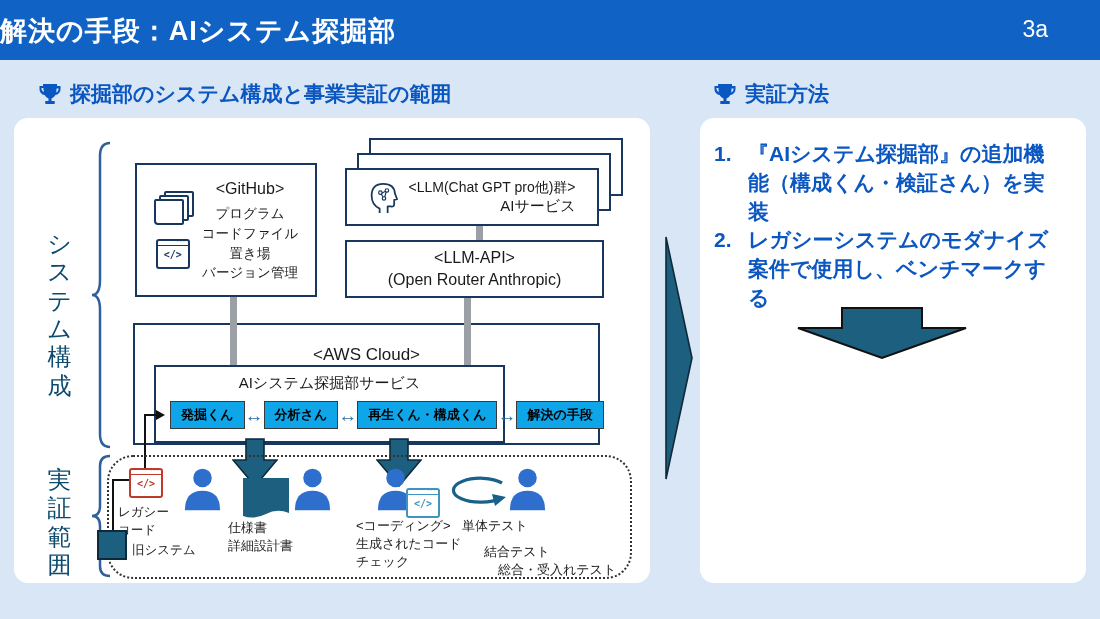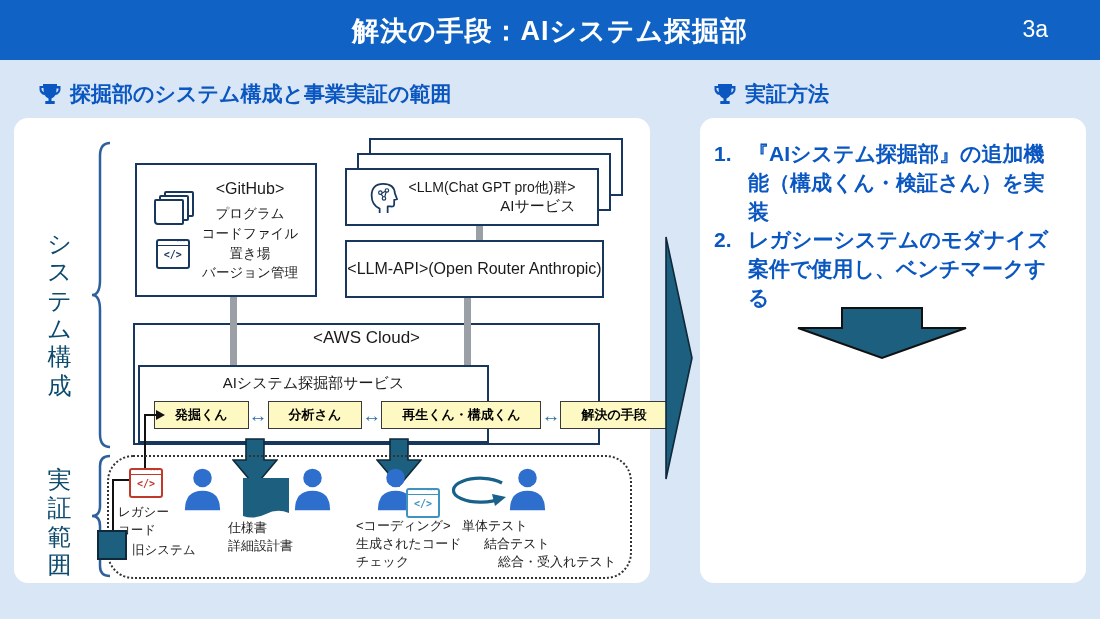--- a/index.html
+++ b/index.html
@@ -1,20 +1,20 @@
 <!DOCTYPE html>
 <html><head>
 <meta charset="utf-8">
 <style>
   html,body{margin:0;padding:0;}
   #page{position:relative;width:1100px;height:619px;background:#d9e6f5;overflow:hidden;
         font-family:"Liberation Sans","DejaVu Sans",sans-serif;}
   
   #header{position:absolute;left:0;top:0;width:1100px;height:60px;background:#1063c5;}
-  #header .title{position:absolute;left:0;right:0;top:13px;text-align:center;color:#fff;
+  #header .title{position:absolute;left:0;right:0;top:13px;text-align:left;color:#fff;
         font-size:27px;font-weight:600;letter-spacing:1px;}
   #header .pagenum{position:absolute;right:52px;top:16px;color:#fff;font-size:23px;}
   
   .sec-head{position:absolute;display:flex;align-items:center;gap:8px;color:#0b57c2;
         font-size:21px;font-weight:bold;}
   #sec-left{left:38px;top:80px;}
   #sec-right{left:713px;top:80px;}
   
   .panel{position:absolute;background:#fff;border-radius:14px;}
   #panel-left{left:14px;top:118px;width:636px;height:465px;}
@@ -45,45 +45,45 @@
         font-family:"DejaVu Sans Mono",monospace;font-size:10px;font-weight:bold;color:var(--c);}
   .gh-text{text-align:center;font-size:13.5px;line-height:1.45;}
   .gh-text .t1{font-size:16px;margin-bottom:4px;}
   
   .llm-back{position:absolute;width:254px;height:58px;}
   #llm-front{left:331px;top:50px;width:254px;height:58px;display:flex;align-items:center;
         justify-content:center;gap:8px;}
   .llm-text{text-align:right;line-height:1.3;}
   .llm-text .t1{font-size:14px;}
   .llm-text .t2{font-size:15px;}
-  #llmapi-box{left:331px;top:122px;width:259px;height:58px;display:flex;flex-direction:row;
+  #llmapi-box{left:331px;top:122px;width:259px;height:58px;display:flex;flex-direction:column;
         align-items:center;justify-content:center;font-size:16px;line-height:1.35;}
   
   #aws-box{left:119px;top:205px;width:467px;height:122px;}
-  #aws-box .awslbl{margin-top:3px;text-align:center;font-size:17px;}
-  #service-box{left:124px;top:247px;width:351px;height:78px;}
+  #aws-box .awslbl{margin-top:20px;text-align:center;font-size:17px;}
+  #service-box{left:140px;top:247px;width:351px;height:78px;}
   #service-box .svclbl{margin-top:7px;text-align:center;font-size:15px;}
   #modrow{position:absolute;left:14px;top:34px;width:405px;display:flex;align-items:center;
         justify-content:space-between;}
-  .modbox{border:1.5px solid #3a3a3a;background:#fef9c3;font-size:13px;font-weight:bold;
-        padding:4px 20px;white-space:nowrap;}
+  .modbox{border:1.5px solid #3a3a3a;background:#0ea5e9;font-size:13px;font-weight:bold;
+        padding:4px 10px;white-space:nowrap;}
   .modarrow{color:#2a6d9e;font-size:19px;font-weight:bold;line-height:1;}
   
   .line{position:absolute;background:#111;}
   .arrowhead-r{position:absolute;width:0;height:0;border-top:5px solid transparent;
         border-bottom:5px solid transparent;border-left:9px solid #111;}
   
   #dotted{position:absolute;left:93px;top:337px;width:525px;height:124px;border:2px dotted #333;
         border-radius:26px;box-sizing:border-box;}
   .slabel{position:absolute;font-size:12.5px;line-height:1.4;color:#222;white-space:nowrap;}
   .teal-square{position:absolute;left:83px;top:412px;width:30px;height:30px;background:#1d5f7e;
         border:2px solid #0e2a3a;box-sizing:border-box;}
   .person{position:absolute;width:37px;height:44px;}
   .downarrow{position:absolute;}
-  .tests-label div:nth-child(2){padding-left:22px;}
+  .tests-label div:nth-child(2){padding-left:22px;margin-top:8px;}
   .tests-label div:nth-child(3){padding-left:36px;}
   
   #steps{position:absolute;left:14px;top:22px;width:348px;color:#0b57c2;font-weight:bold;
         font-size:21px;line-height:1.37;}
   .step{display:flex;gap:6px;}
   .step .num{flex:0 0 28px;}
   #bigdown{position:absolute;left:96px;top:188px;}
   #para{position:absolute;left:12px;top:252px;width:364px;font-size:19px;line-height:1.4;color:#111;}
 </style>
 </head>

